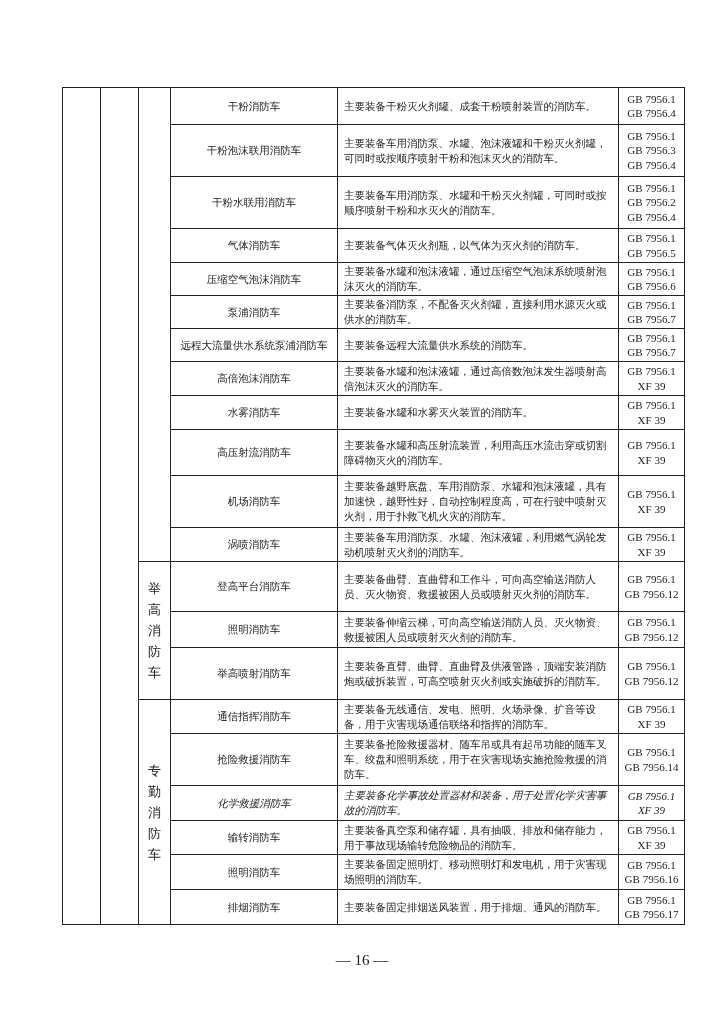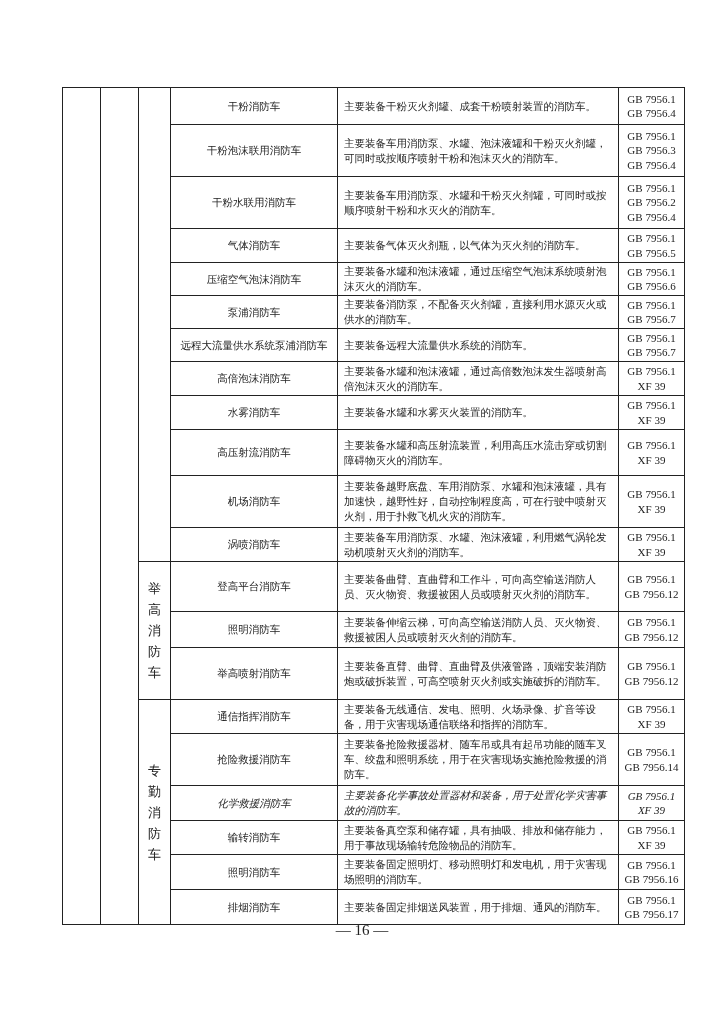--- a/index.html
+++ b/index.html
@@ -7,21 +7,21 @@
          font-family: "DejaVu Serif", "Liberation Serif", serif; color:#222; }
   .page-table { position:absolute; left:62px; top:87px; border-collapse:collapse; table-layout:fixed; }
   .page-table td { border:1px solid #222; padding:0; font-size:10.5px; line-height:15px; vertical-align:middle; }
   .page-table { border:1.5px solid #222; }
   .c-c { width:31px; text-align:center; }
   .c-name { width:158px; text-align:center; padding:0 4px !important; }
   .c-desc { width:268px; text-align:left; padding:1px 6px !important; }
   .c-std { width:64px; text-align:center; }
   .vert { display:inline-block; width:14px; word-wrap:break-word; white-space:normal; line-height:21px; font-size:13px; }
   .std-line { display:block; line-height:14.5px; font-family:"Liberation Serif", serif; font-size:11px; }
-  .footer { position:absolute; left:0; width:724px; top:922px; text-align:center; font-size:15px;
+  .footer { position:absolute; left:0; width:724px; top:952px; text-align:center; font-size:15px;
             font-family:"Liberation Serif", serif; }
 </style>
 </head>
 <body>
 
 <table class="page-table">
   <colgroup>
     <col style="width:38px">
       <col style="width:38px">
       <col style="width:32px">

